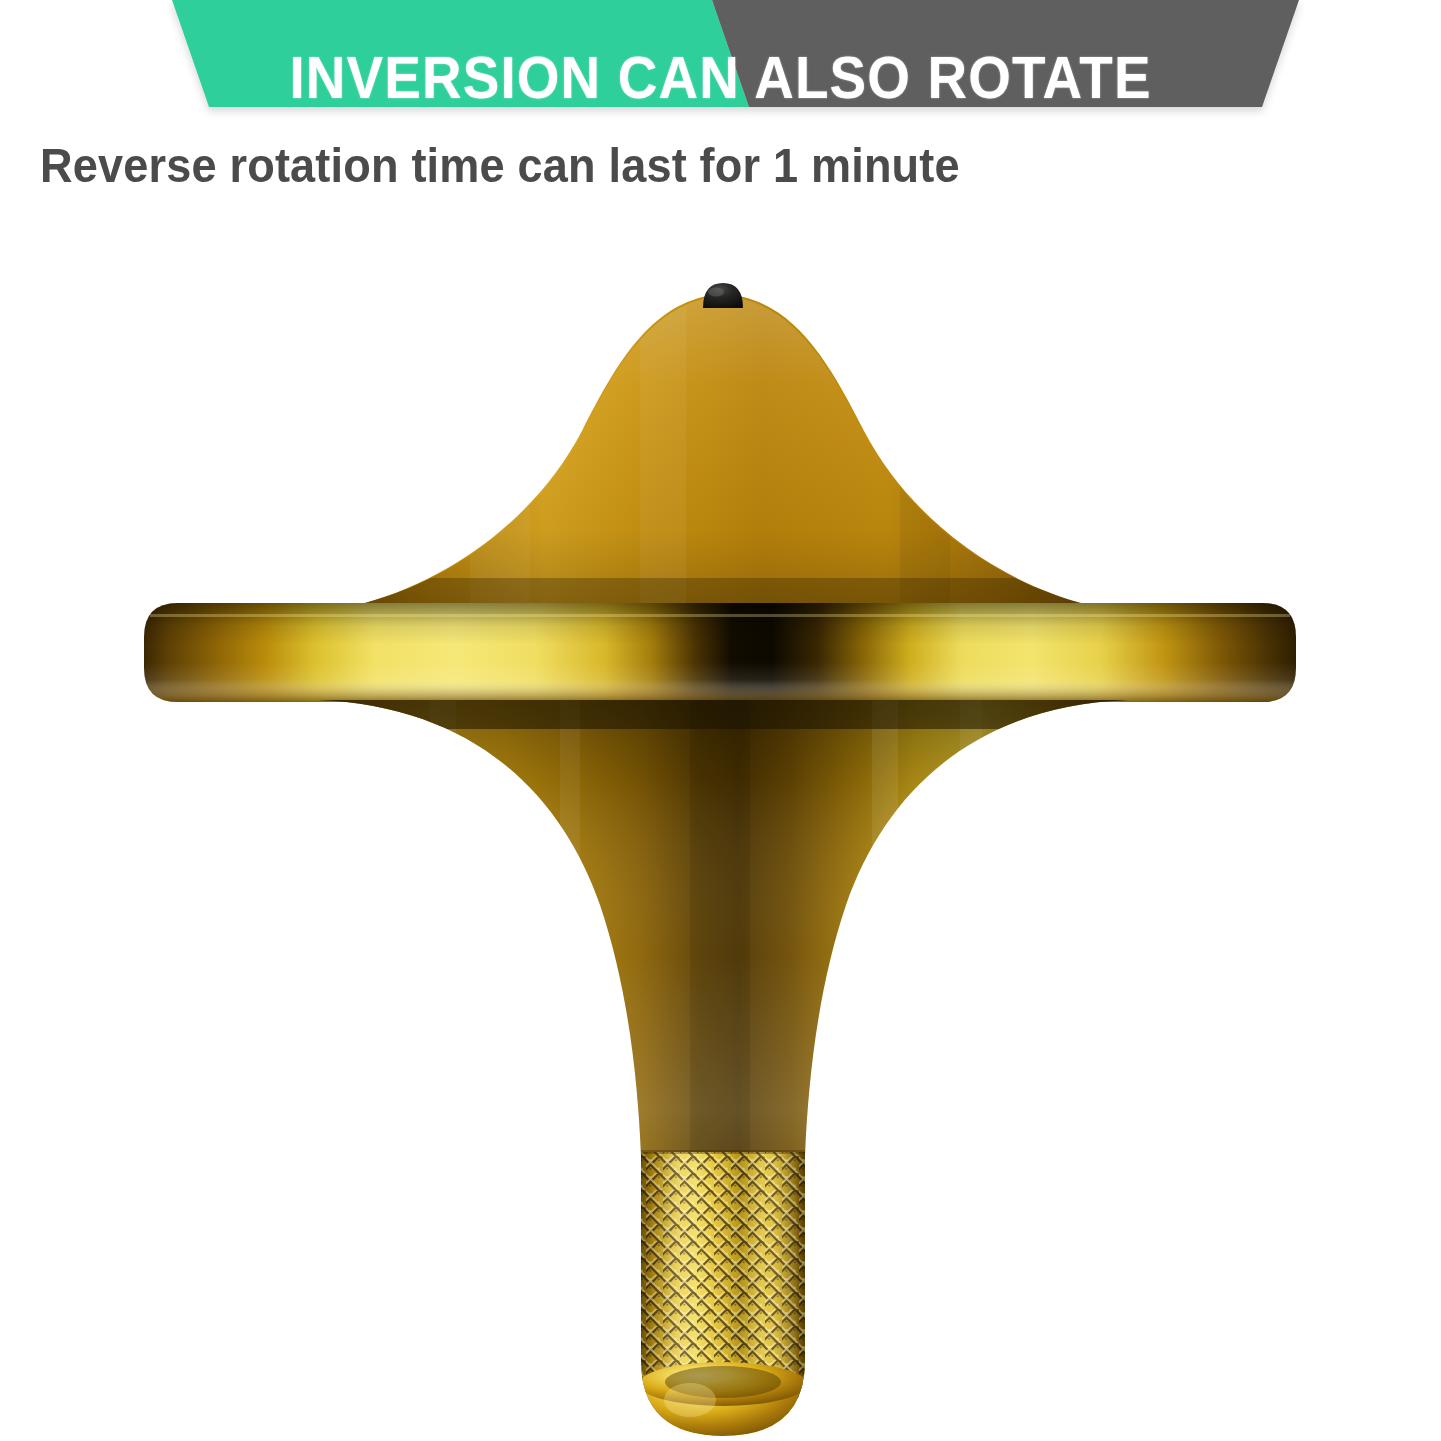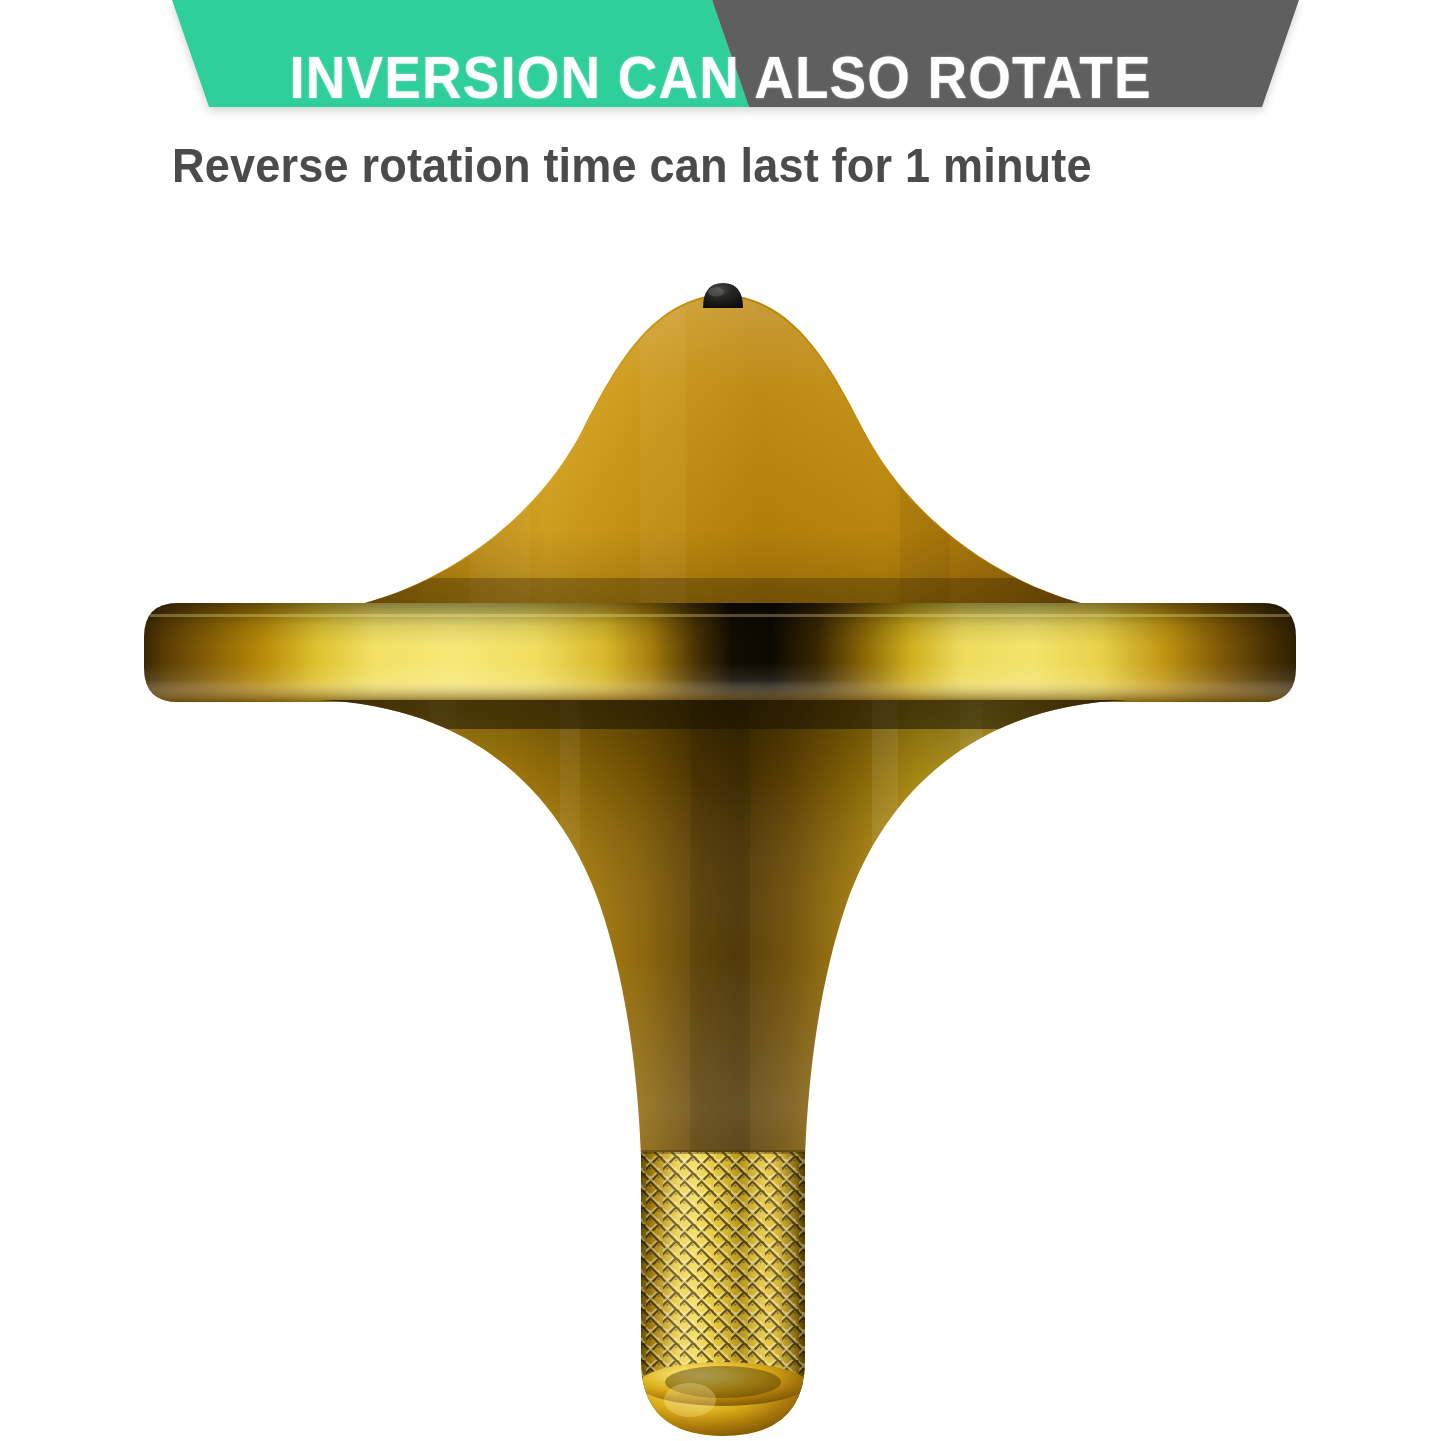--- a/index.html
+++ b/index.html
@@ -58,21 +58,21 @@
     white-space: nowrap;
     text-shadow: 0 0 2px rgba(255,255,255,0.55);
   }
 
   
   .subtitle {
     position: absolute;
     left: 0;
     top: 137px;
     width: 1264px;
-    text-align: center;
+    text-align: left;
   }
   .subtitle span {
     font-family: "Liberation Sans Narrow", "Liberation Sans", "DejaVu Sans", sans-serif;
     font-weight: 600;
     font-size: 49px;
     color: #4b4b4b;
     letter-spacing: 0.2px;
     transform: scaleX(0.92);
     display: inline-block;
     white-space: nowrap;

